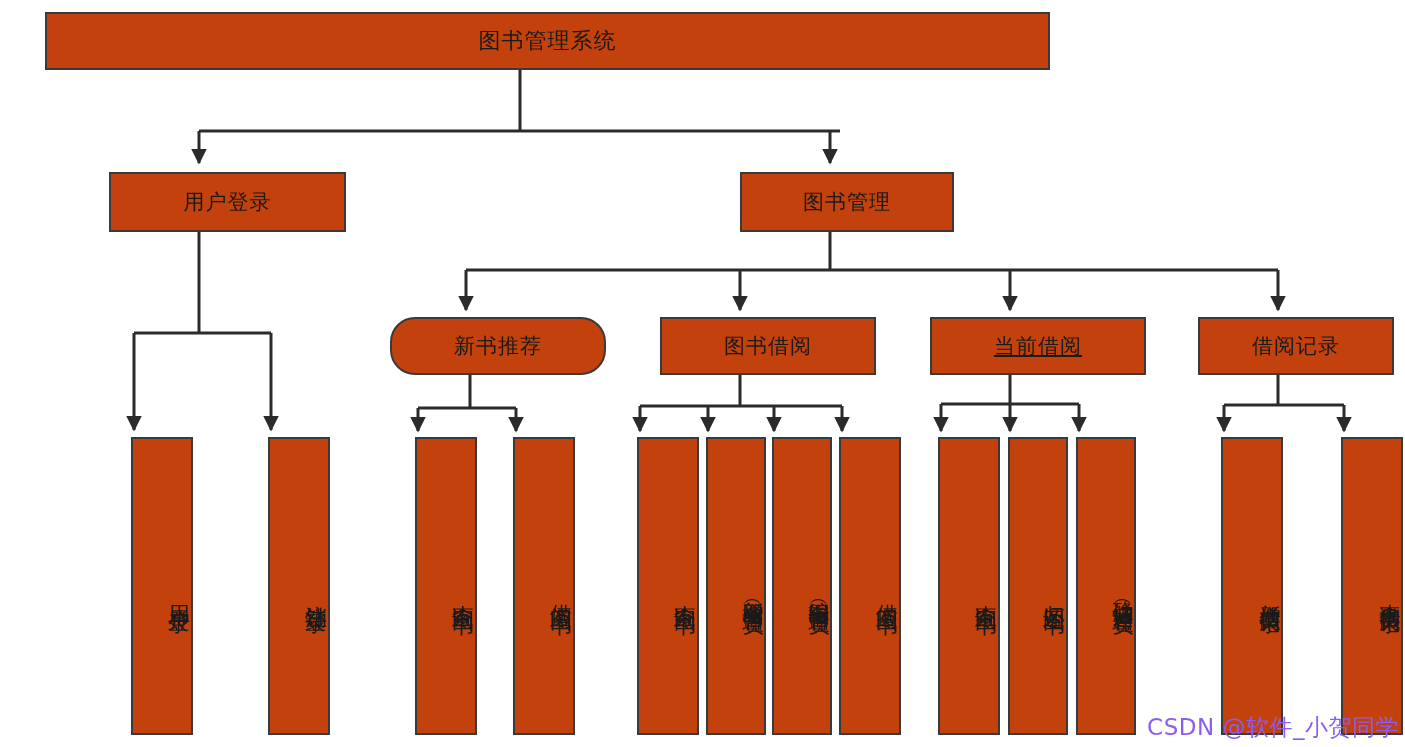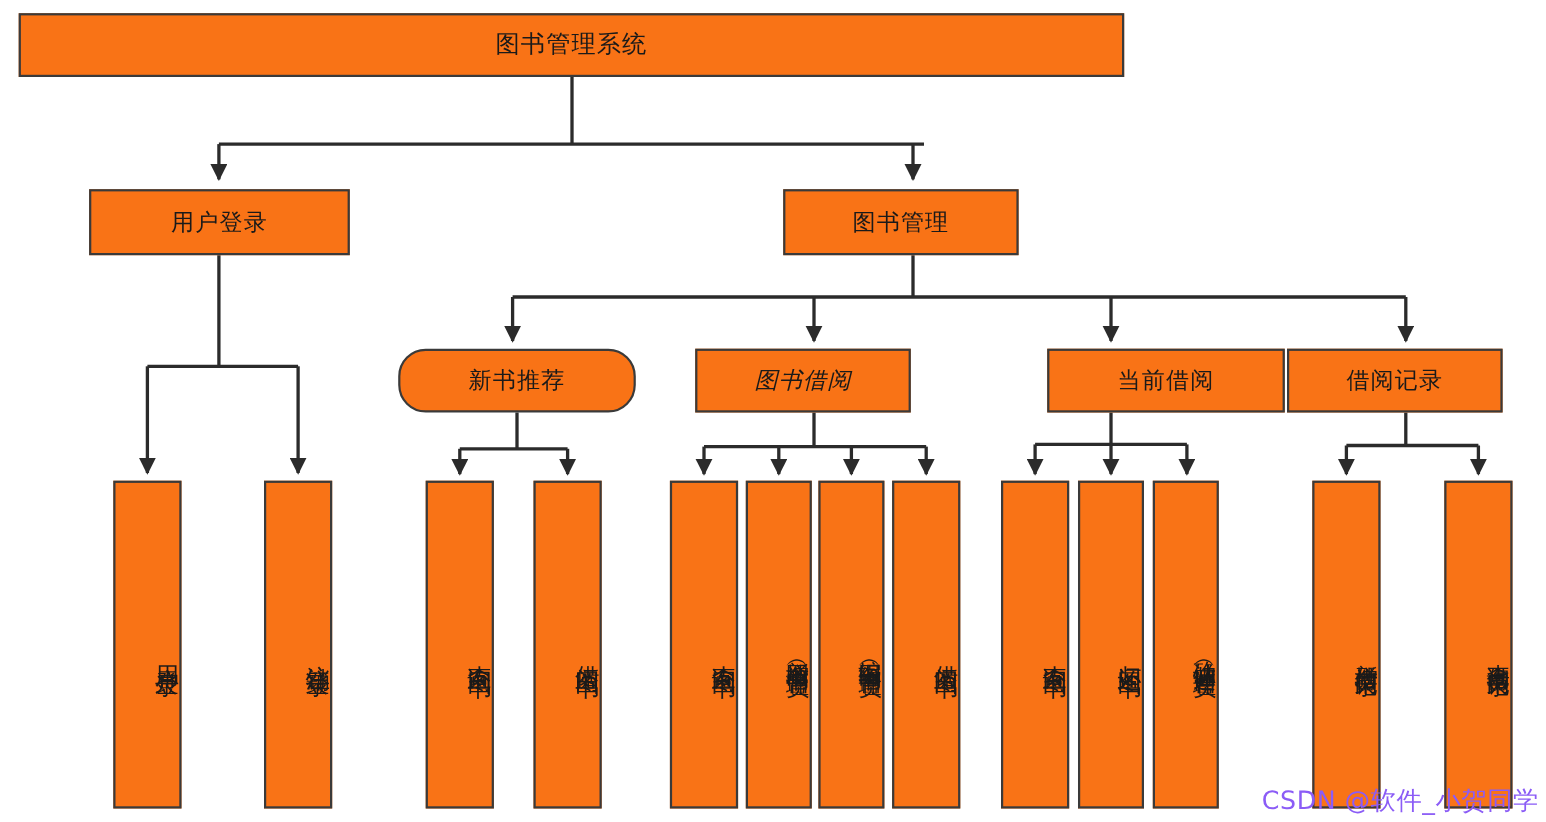--- a/index.html
+++ b/index.html
@@ -10,26 +10,27 @@
     font-family:"DejaVu Sans","Liberation Sans",sans-serif;
     overflow:hidden;
   }
   #canvas{position:relative;width:1405px;height:747px;}
 
   svg#edges{position:absolute;left:0;top:0;width:1405px;height:747px;pointer-events:none;}
 
   .node{
     position:absolute;
     box-sizing:border-box;
-    background:#f97316;
+    background:#c2410c;
     border:2.5px solid #3a3a3a;
     display:flex;
     align-items:center;
     justify-content:center;
     color:#1a1a1a;
+    margin-left:28px;
   }
   .node.h{ 
     font-size:21px;
     letter-spacing:1px;
     line-height:1;
   }
   .node.root{font-size:22px;}
   .node.v{ 
     writing-mode:vertical-rl;
     text-orientation:upright;
@@ -108,22 +109,22 @@
       <path d="M 1344 405 L 1344 431" marker-end="url(#arr)"></path>
     </g>
   </svg>
 
   <div class="node h root" style="left:17px;top:12px;width:1005px;height:58px;">图书管理系统</div>
 
   <div class="node h" style="left:81px;top:172px;width:237px;height:60px;">用户登录</div>
   <div class="node h" style="left:712px;top:172px;width:214px;height:60px;">图书管理</div>
 
   <div class="node h" style="left:362px;top:317px;width:216px;height:58px;border-radius:25px;">新书推荐</div>
-  <div class="node h" style="left:632px;top:317px;width:196px;height:58px;font-style:italic;">图书借阅</div>
-  <div class="node h" style="left:952px;top:317px;width:216px;height:58px;">当前借阅</div>
+  <div class="node h" style="left:632px;top:317px;width:216px;height:58px;">图书借阅</div>
+  <div class="node h" style="left:902px;top:317px;width:216px;height:58px;text-decoration:underline;">当前借阅</div>
   <div class="node h" style="left:1170px;top:317px;width:196px;height:58px;">借阅记录</div>
 
   <div class="node v" style="left:103px;top:437px;width:62px;height:298px;">用户登录</div>
   <div class="node v" style="left:240px;top:437px;width:62px;height:298px;">注销登录</div>
 
   <div class="node v" style="left:387px;top:437px;width:62px;height:298px;">查询图书</div>
   <div class="node v" style="left:485px;top:437px;width:62px;height:298px;">借阅图书</div>
 
   <div class="node v" style="left:609px;top:437px;width:62px;height:298px;">查询图书</div>
   <div class="node v tall" style="left:678px;top:437px;width:60px;height:298px;">新增图书（管理员）</div>

